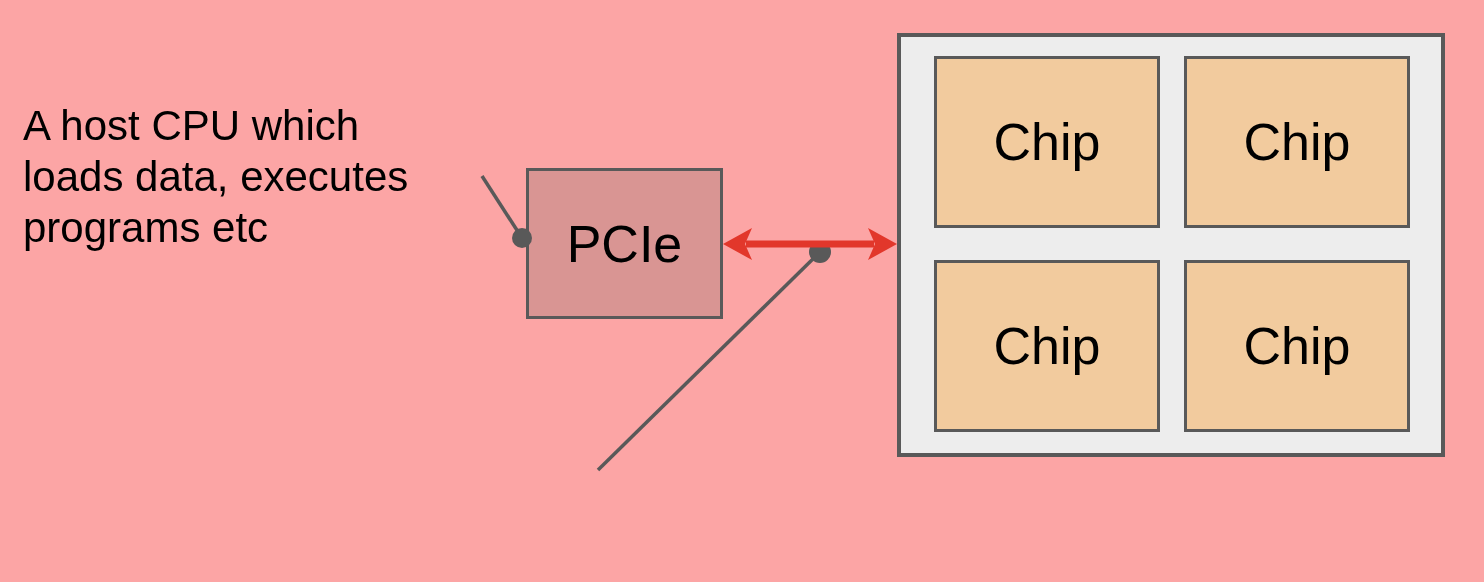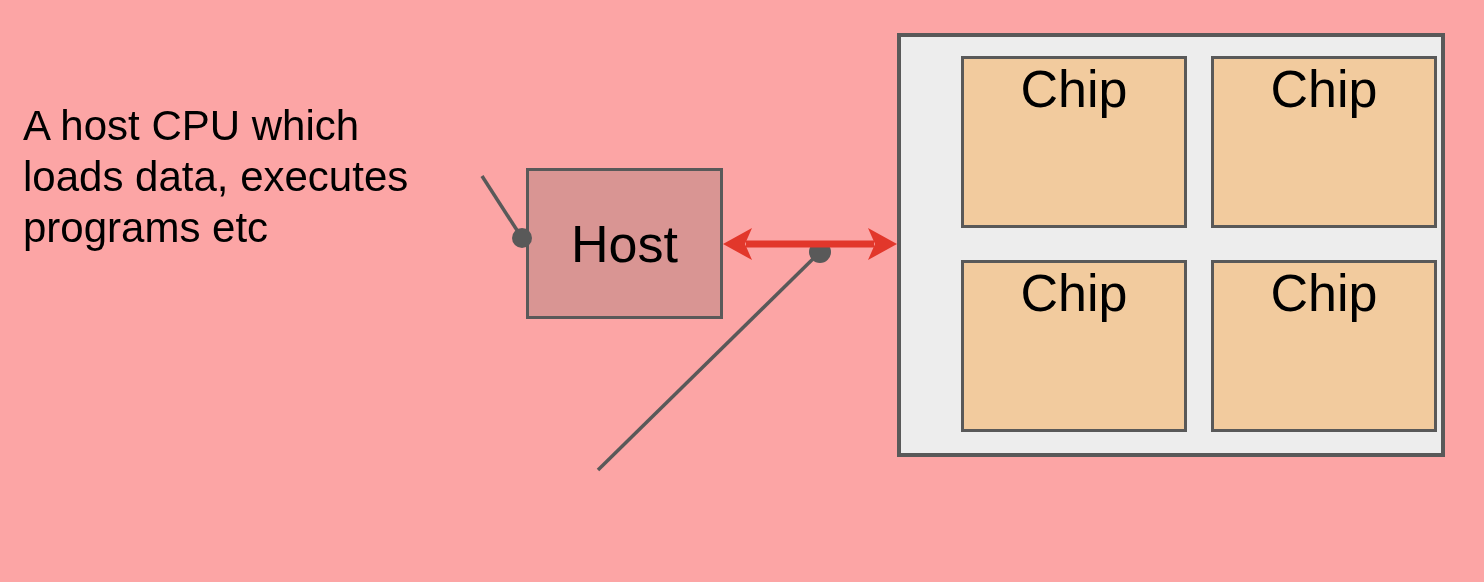--- a/index.html
+++ b/index.html
@@ -35,41 +35,41 @@
     background:var(--tray_fill,#ededed);
     border:4px solid var(--border_gray,#595959);
     box-sizing:border-box;
   }
   .chip{
     position:absolute;
     width:226px;height:172px;
     background:var(--chip_fill,#f2cb9e);
     border:3px solid var(--border_gray,#595959);
     box-sizing:border-box;
-    display:flex;align-items:flex-start;justify-content:center;
-    font-size:52px;color:#000;margin-left:27px;
+    display:flex;align-items:center;justify-content:center;
+    font-size:52px;color:#000;
   }
   .chip.c0{left:33px;top:19px;}
   .chip.c1{left:283px;top:19px;}
   .chip.c2{left:33px;top:223px;}
   .chip.c3{left:283px;top:223px;}
   svg.overlay{position:absolute;left:0;top:0;pointer-events:none;}
 </style>
 </head>
 <body>
 
 <div class="canvas">
 
   <div class="annotation host-note">A host CPU which
 loads data, executes
 programs etc</div>
 
 
   <div class="host-box">
-    <span>Host</span>
+    <span>PCIe</span>
   </div>
 
   <div class="tray">
     <div class="chip c0">
       <span>Chip</span>
     </div>
     <div class="chip c1">
       <span>Chip</span>
     </div>
     <div class="chip c2">

